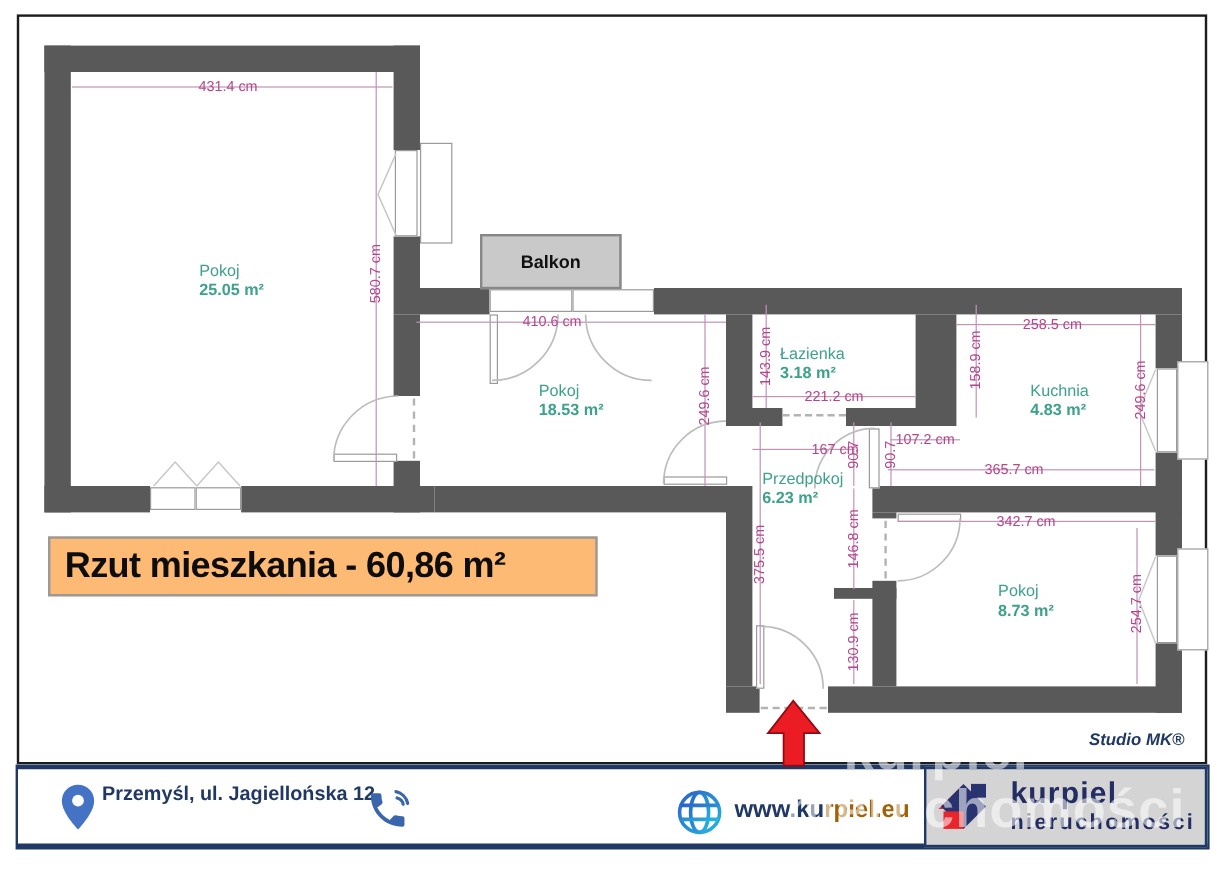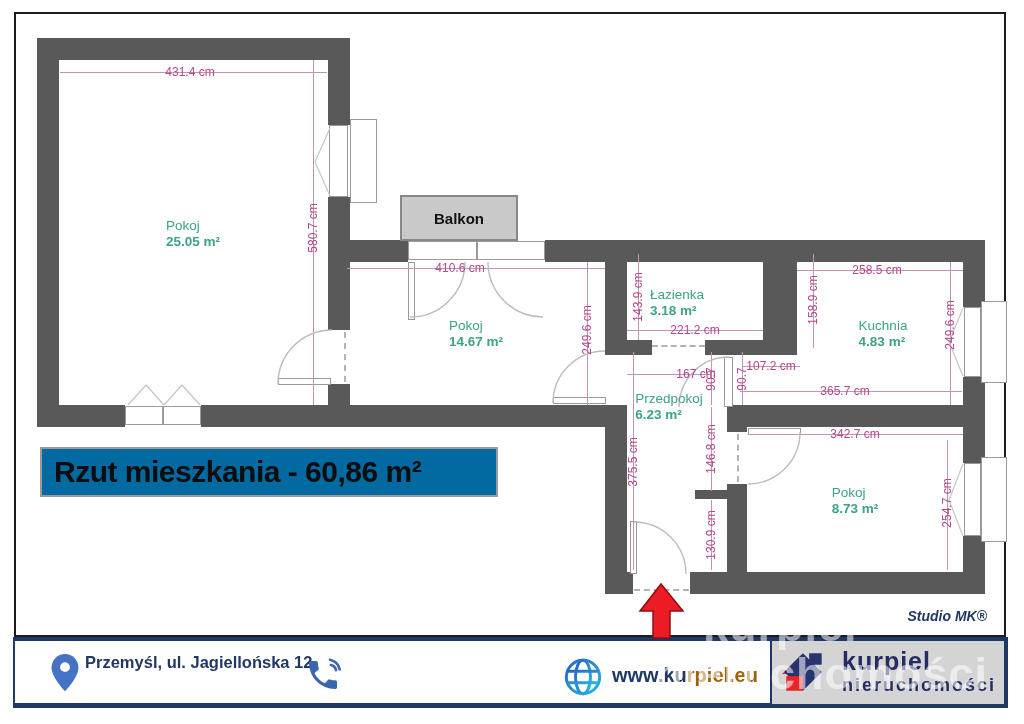--- a/index.html
+++ b/index.html
@@ -10,21 +10,21 @@
   .dline-v{position:absolute;width:1px;background:#c193b6;}
   .dim{position:absolute;color:#b5468d;font-size:12px;white-space:nowrap;transform:translate(-50%,-50%);z-index:6;}
   .dim.v{transform:translate(-50%,-50%) rotate(-90deg);}
   .room-label{position:absolute;transform:translate(-50%,-50%);color:#3da18c;font-size:13.5px;line-height:16px;white-space:nowrap;z-index:6;}
   .room-label .area{font-weight:bold;display:block;}
   .room-label .nm{display:block;}
   .dash-h{position:absolute;border-top:2px dashed #b3b3b3;}
   .dash-v{position:absolute;border-left:2px dashed #b3b3b3;}
   #plan-border{position:absolute;left:14px;top:12px;width:992px;height:625px;border:2px solid #1c1c1c;box-sizing:border-box;}
   #balkon{position:absolute;left:400px;top:195px;width:118px;height:46px;background:#c9c9c9;border:2px solid #878787;box-sizing:border-box;display:flex;align-items:center;justify-content:center;font-weight:bold;font-size:15px;color:#111;z-index:3;}
-  #title-box{position:absolute;left:40px;top:447px;width:458px;height:50px;border:2px solid #9a9a9a;box-sizing:border-box;background:#0369a1;display:flex;align-items:center;padding-left:12px;font-size:30px;font-weight:bold;color:#0d0d0d;letter-spacing:-0.5px;z-index:6;}
+  #title-box{position:absolute;left:40px;top:447px;width:458px;height:50px;border:2px solid #9a9a9a;box-sizing:border-box;background:#fdba74;display:flex;align-items:center;padding-left:12px;font-size:30px;font-weight:bold;color:#0d0d0d;letter-spacing:-0.5px;z-index:6;}
   #studio{position:absolute;left:855px;top:608px;width:132px;text-align:right;font-size:14px;font-weight:bold;font-style:italic;color:#203864;z-index:6;}
   #footer{position:absolute;left:13px;top:637px;width:995px;height:71px;background:#fff;border:2px solid #203864;border-top-width:4px;border-bottom-width:5px;box-sizing:border-box;z-index:4;}
   .f-line{font-size:16.5px;font-weight:bold;color:#203864;line-height:23px;white-space:nowrap;}
   #company{position:absolute;left:85px;top:651px;width:212px;text-align:center;z-index:5;}
   #phones{position:absolute;left:352px;top:651px;z-index:5;}
   #website{position:absolute;left:612px;top:664px;font-size:20px;font-weight:bold;white-space:nowrap;z-index:5;}
   #website .w1{color:#203864;} #website .w2{color:#a16207;}
   #logo-box{position:absolute;left:770px;top:639px;width:236px;height:67px;background:#d4d4d4;border:2px solid #203864;box-sizing:border-box;z-index:5;}
   #logo-text1{position:absolute;left:842px;top:647px;font-size:25px;font-weight:bold;color:#232d63;letter-spacing:1px;z-index:6;}
   #logo-text2{position:absolute;left:842px;top:675px;font-size:18px;font-weight:bold;color:#232d63;letter-spacing:2px;z-index:6;}
@@ -152,21 +152,21 @@
   <span class="dim" style="left:845px;top:391px">365.7 cm</span>
   <span class="dim" style="left:855px;top:434px">342.7 cm</span>
   <span class="dim v" style="left:947px;top:503px">254.7 cm</span>
 
   <div class="room-label" style="left:193px;top:234px">
     <span class="nm">Pokoj</span>
     <span class="area">25.05 m²</span>
   </div>
   <div class="room-label" style="left:476px;top:334px">
     <span class="nm">Pokoj</span>
-    <span class="area">14.67 m²</span>
+    <span class="area">18.53 m²</span>
   </div>
   <div class="room-label" style="left:677px;top:303px">
     <span class="nm">Łazienka</span>
     <span class="area">3.18 m²</span>
   </div>
   <div class="room-label" style="left:883px;top:334px">
     <span class="nm">Kuchnia</span>
     <span class="area">4.83 m²</span>
   </div>
   <div class="room-label" style="left:669px;top:407px">

